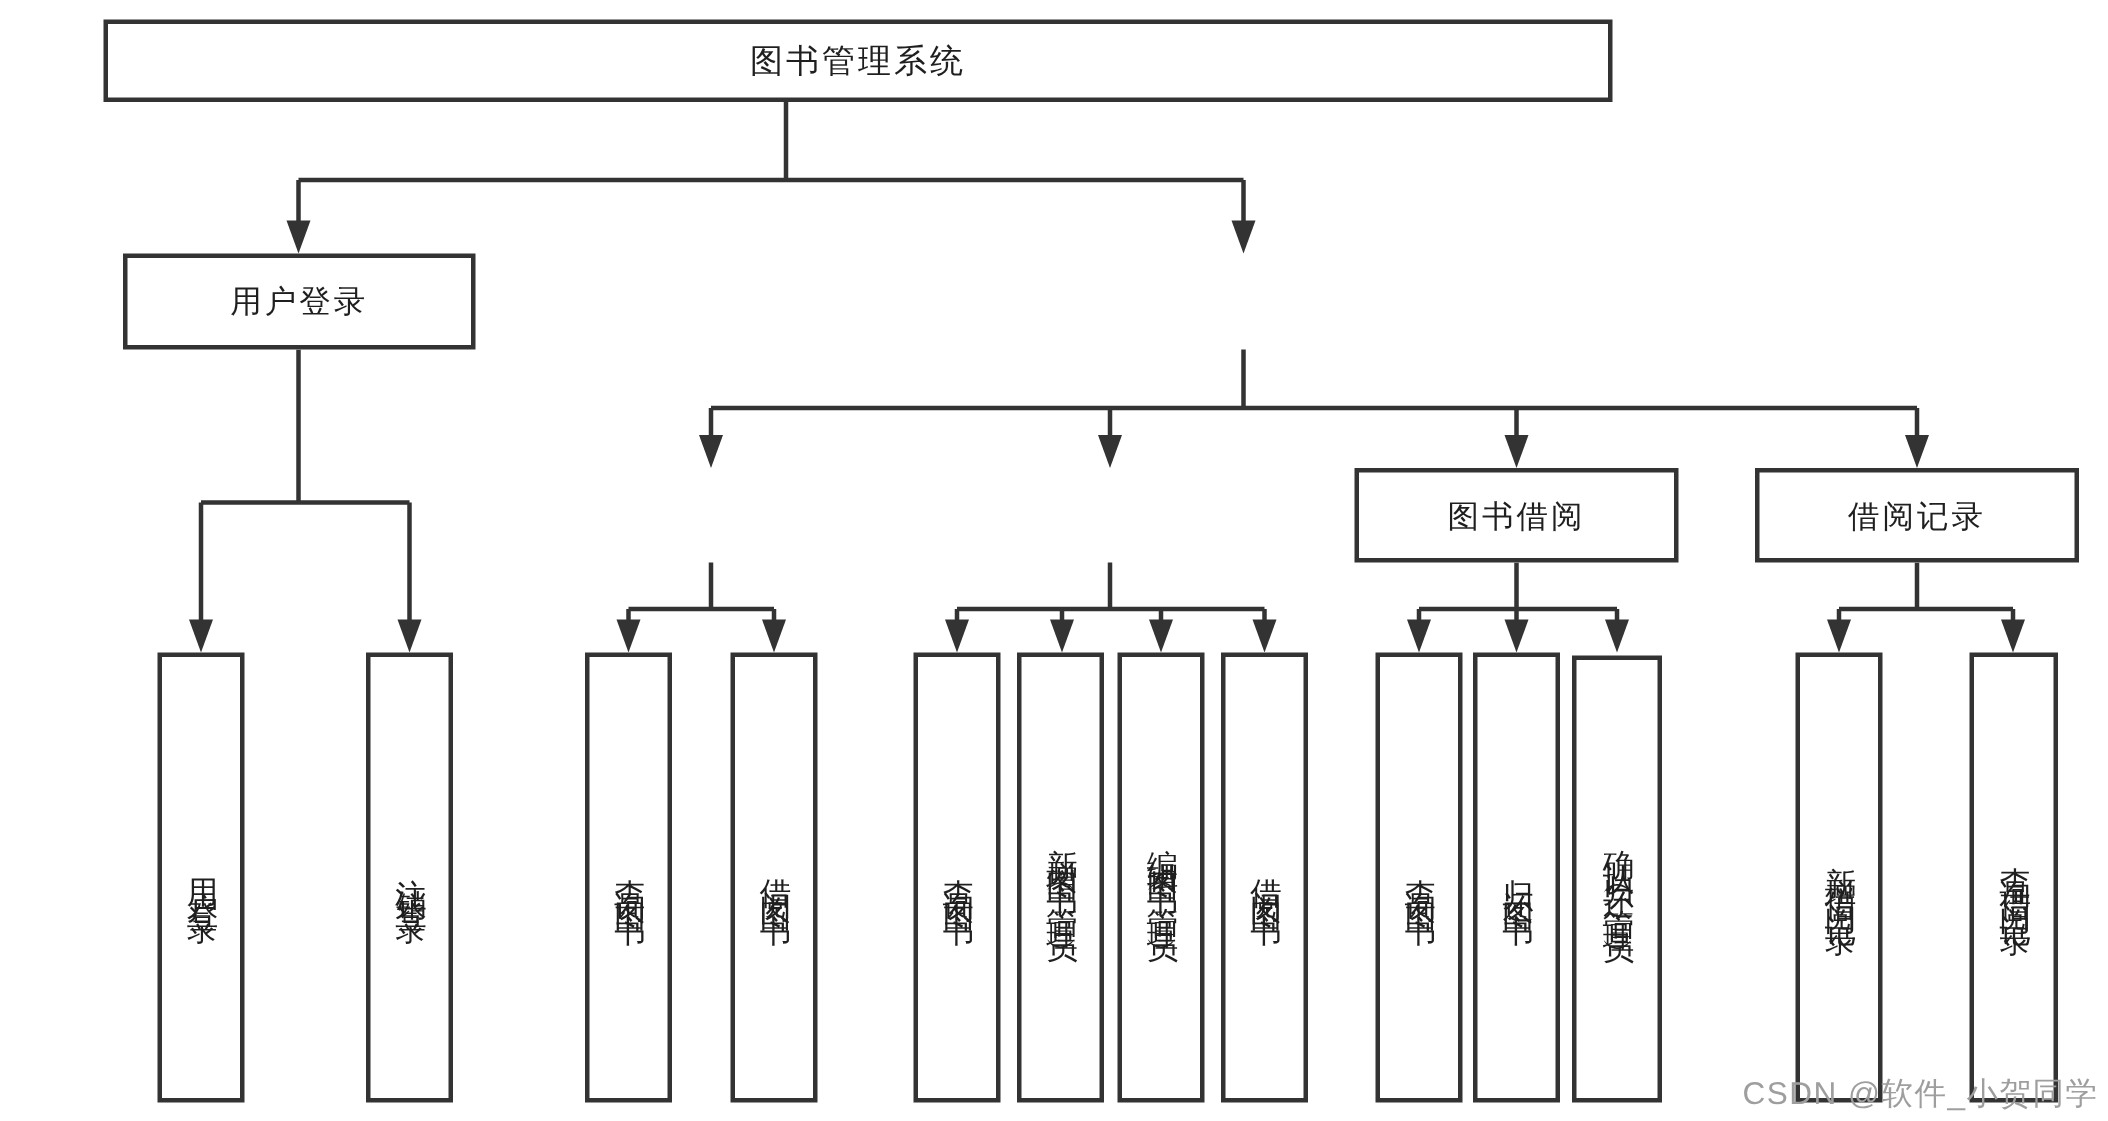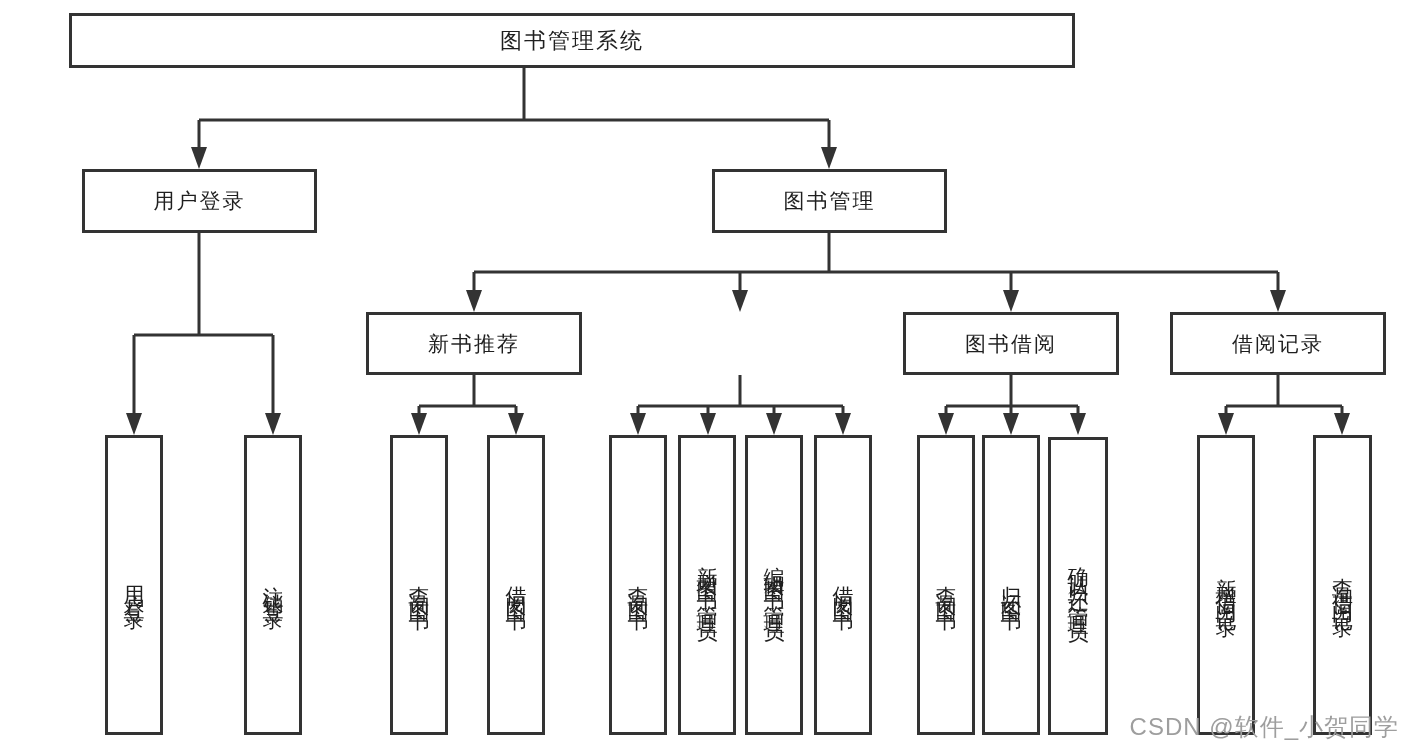--- a/index.html
+++ b/index.html
@@ -36,21 +36,21 @@
     writing-mode: vertical-rl;
     letter-spacing: 8px;
     font-size: 21px;
     line-height: 52px;
   }
 
   .watermark {
     position: absolute;
     right: 6px;
     bottom: 4px;
-    font-size: 24px;
+    font-size: 21px;
     letter-spacing: 1px;
     color: var(--wm, #9e9e9e);
     z-index: 5;
     white-space: nowrap;
   }
 </style>
 </head>
 <body>
 
 <div class="canvas">
@@ -87,23 +87,21 @@
     <polygon points="1070,413 1086,413 1078,435"></polygon>
 
     <path d="M1278 375 V406 M1226 406 H1342 M1226 406 V414 M1342 406 V414"></path>
     <polygon points="1218,413 1234,413 1226,435"></polygon>
     <polygon points="1334,413 1350,413 1342,435"></polygon>
   </svg>
 
   <div class="box h title" style="left:21px; top:13px; width:1006px; height:55px;margin-left:48px;">图书管理系统</div>
 
   <div class="box h" style="left:82px; top:169px; width:235px; height:64px;">用户登录</div>
-  <div class="box h" style="left:712px; top:169px; width:235px; height:64px;">图书管理</div>
 
-  <div class="box h" style="left:366px; top:312px; width:216px; height:63px;">新书推荐</div>
   <div class="box h" style="left:903px; top:312px; width:216px; height:63px;">图书借阅</div>
   <div class="box h" style="left:1170px; top:312px; width:216px; height:63px;">借阅记录</div>
 
   <div class="box v" style="left:105px; top:435px; width:58px; height:300px;">用户登录</div>
   <div class="box v" style="left:244px; top:435px; width:58px; height:300px;">注销登录</div>
 
   <div class="box v" style="left:390px; top:435px; width:58px; height:300px;">查询图书</div>
   <div class="box v" style="left:487px; top:435px; width:58px; height:300px;">借阅图书</div>
 
   <div class="box v" style="left:609px; top:435px; width:58px; height:300px;">查询图书</div>

